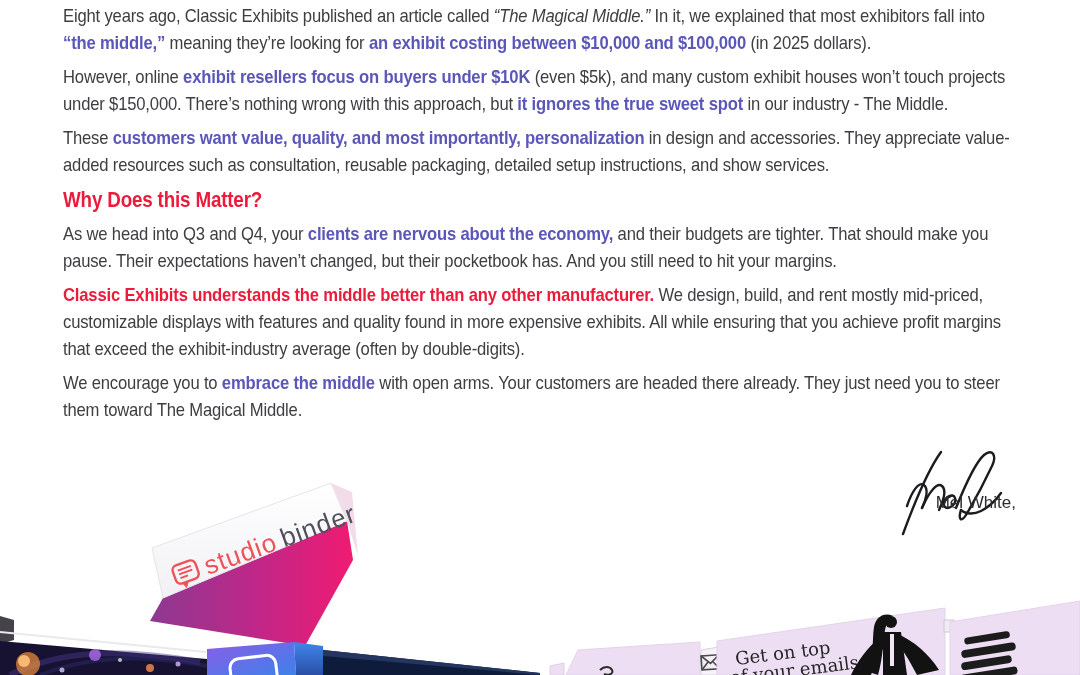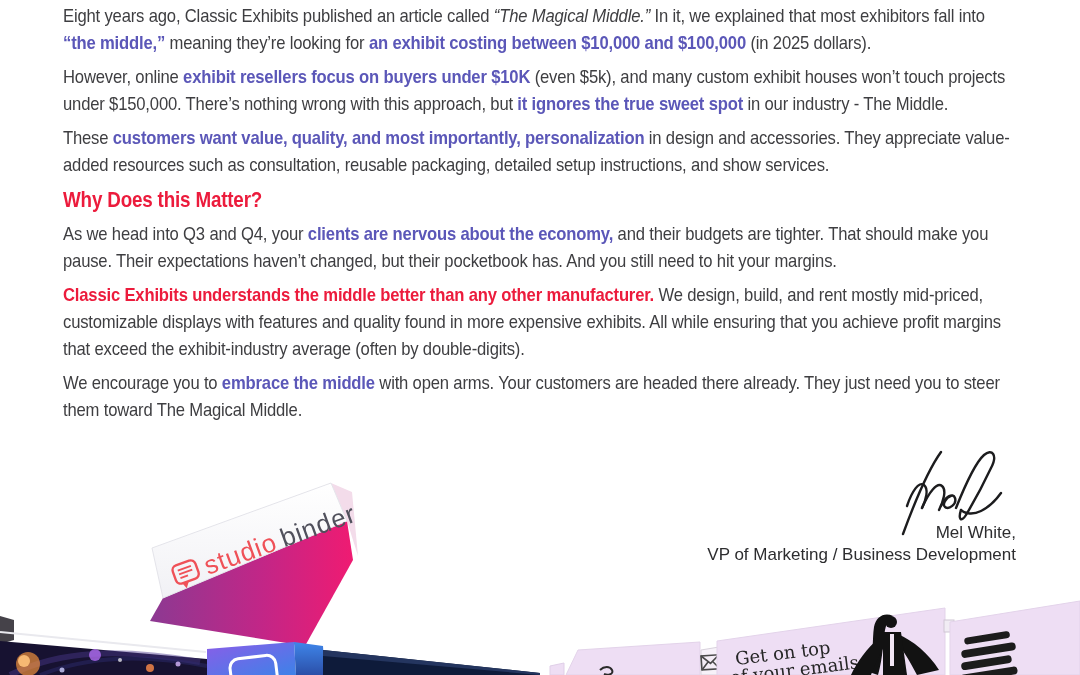--- a/index.html
+++ b/index.html
@@ -17,21 +17,21 @@
   .article p{margin:0 0 7px 0;}
   .article h2{
     margin:10px 0 8px 0;font-size:21.5px;line-height:24px;
     color:#ec1b3c;font-weight:700;letter-spacing:-0.2px;
   }
   .pp{color:#5b57b8;font-weight:700;}
   .rr{color:#ec1b3c;font-weight:700;}
   .it{font-style:italic;}
   
   .sig-block{
-    position:absolute;right:64px;top:522px;text-align:right;
+    position:absolute;right:64px;top:492px;text-align:right;
     font-size:17px;line-height:22px;color:#2d2d2f;z-index:5;
   }
   
   .decor{position:absolute;left:0;top:0;z-index:1;}
 </style>
 </head>
 <body>
 
 <svg class="decor" width="1080" height="675" viewBox="0 0 1080 675">
   <defs>
@@ -161,14 +161,13 @@
   <p>
     <span class="rr">Classic Exhibits understands the middle better than any other manufacturer.</span><span> We design, build, and rent mostly mid-priced, customizable displays with features and quality found in more expensive exhibits. All while ensuring that you achieve profit margins that exceed the exhibit-industry average (often by double-digits).</span>
   </p>
   <p>
     <span>We encourage you to </span><span class="pp">embrace the middle</span><span> with open arms. Your customers are headed there already. They just need you to steer them toward The Magical Middle.</span>
   </p>
 </div>
 
 <div class="sig-block">
   <div>Mel White,</div>
-  <div>VP of Marketing / Business Development</div>
 </div>
 
 </body></html>

